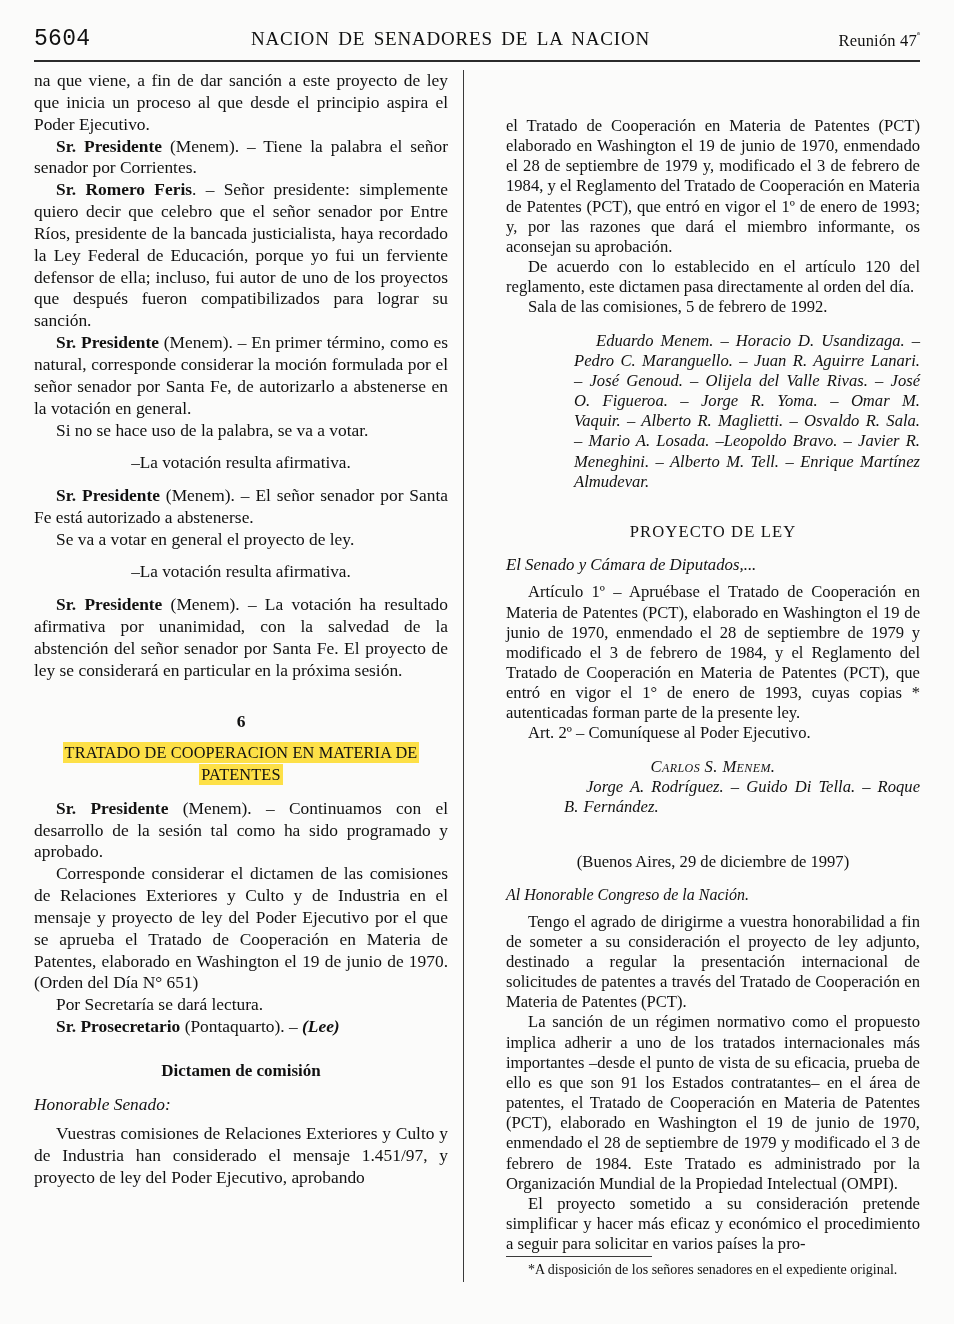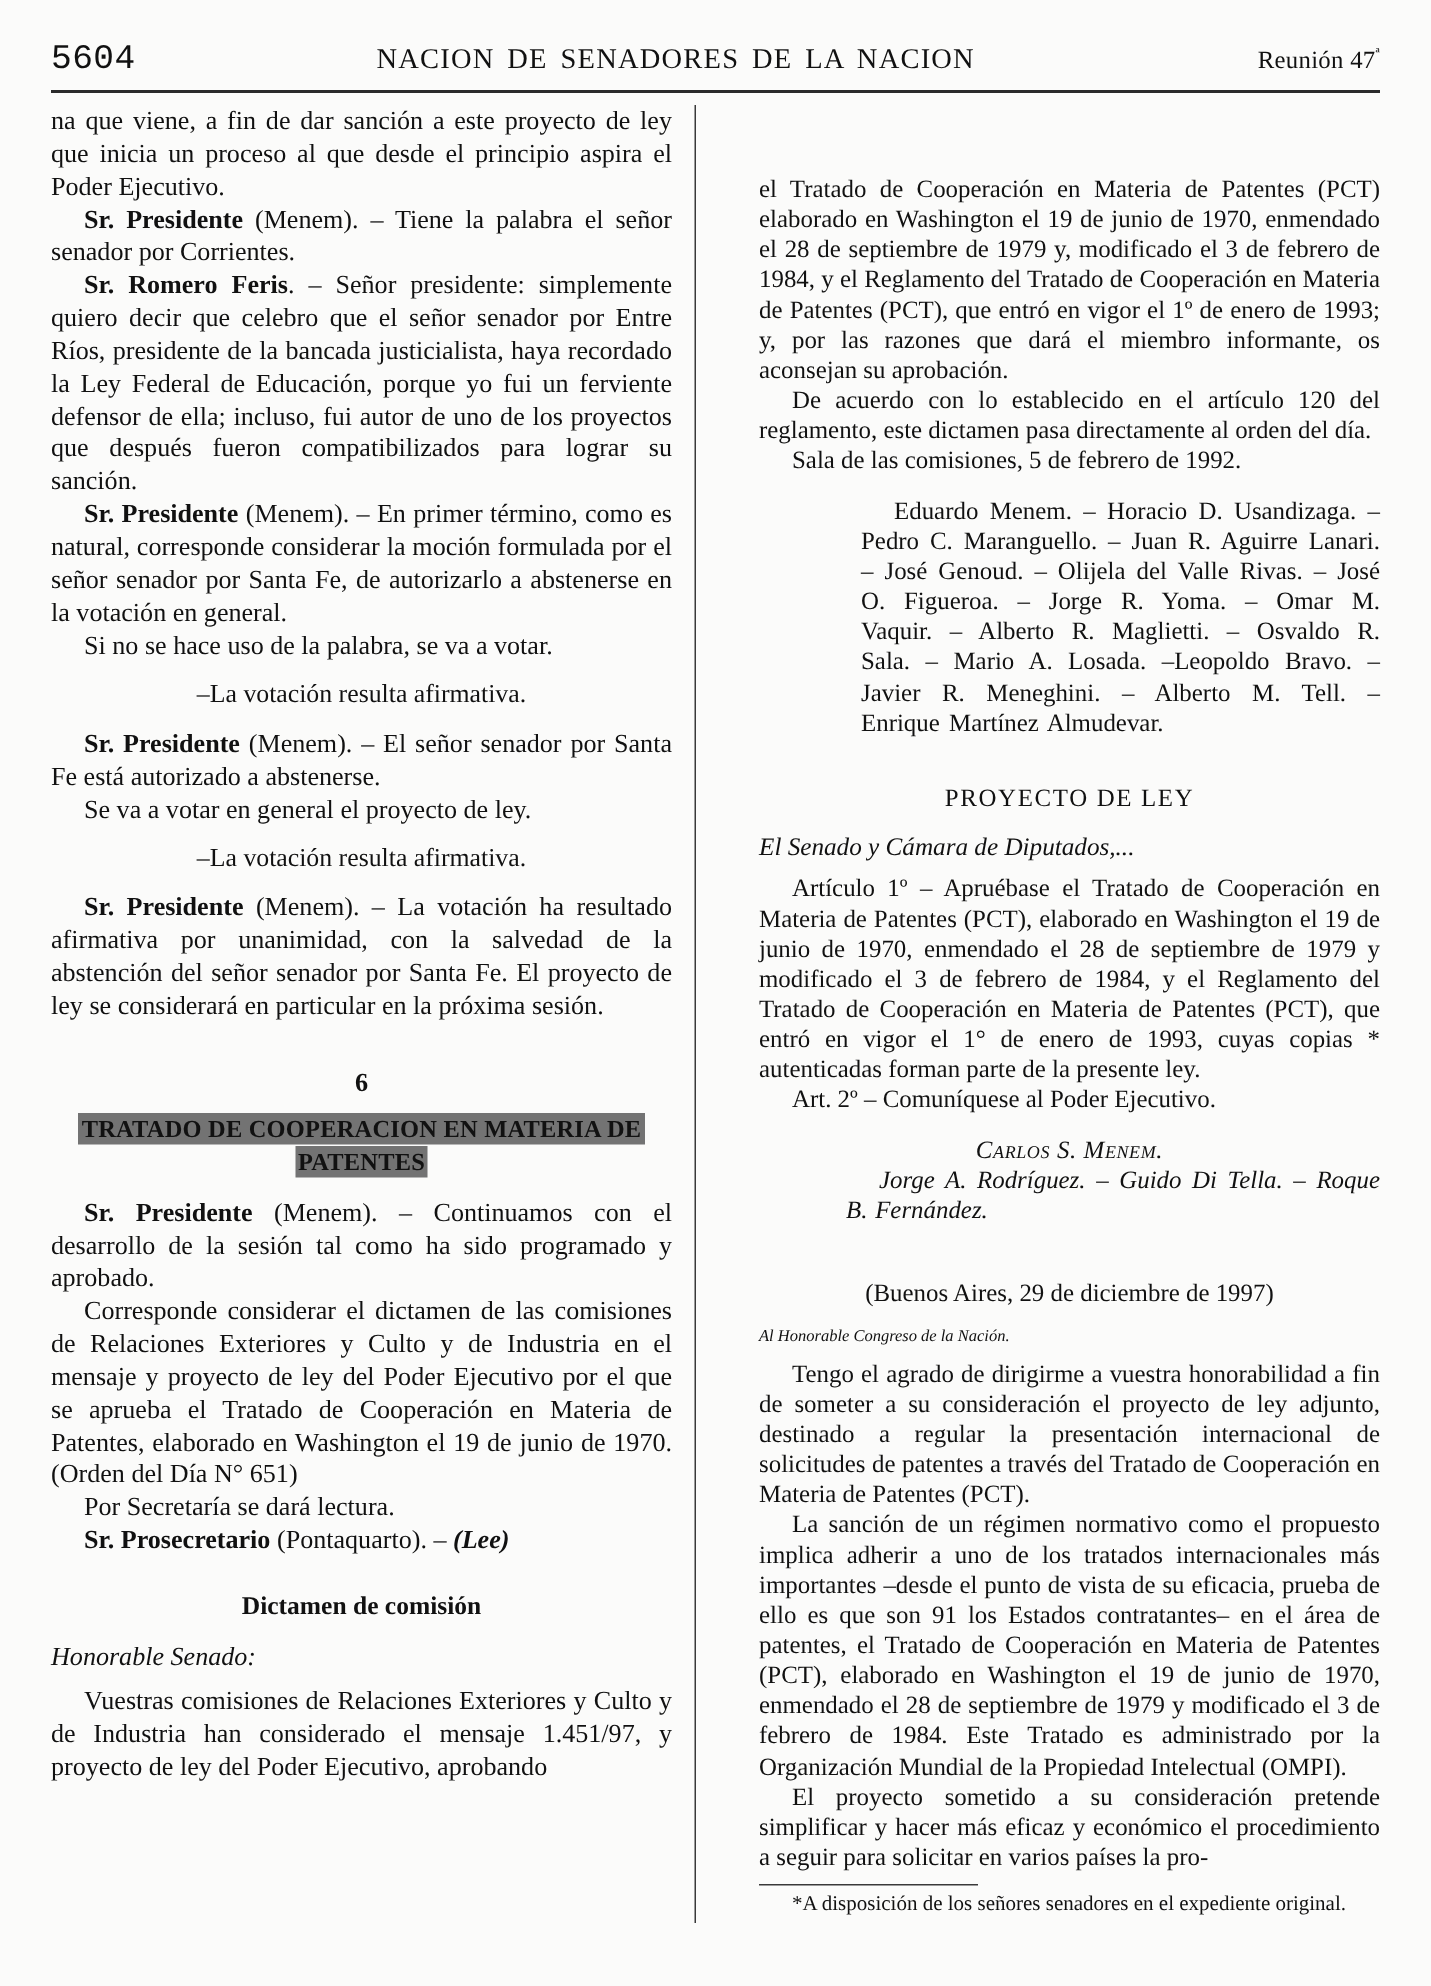--- a/index.html
+++ b/index.html
@@ -122,25 +122,25 @@
     font-weight: bold;
     font-size: 17.5px;
     margin-bottom: 9px;
   }
   .sec-title-wrap {
     text-align: center;
     text-indent: 0;
   }
   .sec-title {
     display: inline;
-    font-weight: bold;
+    font-weight: normal;
     font-size: 16.3px;
     letter-spacing: 0.15px;
     line-height: 1.3;
-    background: #737373;
+    background: #fde047;
     box-decoration-break: clone;
     -webkit-box-decoration-break: clone;
     padding: 1px 2px;
   }
 
   .subhead {
     text-align: center;
     text-indent: 0;
     font-weight: bold;
     font-size: 17px;
@@ -157,20 +157,21 @@
     font-size: 14.2px;
     letter-spacing: 1.1px;
   }
   .ital {
     font-style: italic;
     text-indent: 0;
   }
 
   
   .signatures {
+    font-style: italic;
     font-size: 16.4px;
     line-height: 1.26;
     text-align: justify;
     margin-left: 68px;
     text-indent: 22px;
     word-spacing: 2px;
   }
   .sign-small {
     font-style: italic;
     font-size: 16.4px;
@@ -317,21 +318,21 @@
 
       <div class="gap-l"></div>
 
 
       <div class="gap-m"></div>
 
       <p class="date-line">(Buenos Aires, 29 de diciembre de 1997)</p>
 
       <div class="gap-m"></div>
 
-      <p class="ital" style="font-size:11px">Al Honorable Congreso de la Nación.</p>
+      <p class="ital" style="font-size:16px">Al Honorable Congreso de la Nación.</p>
 
       <div class="gap-s"></div>
 
       <p class="ind">Tengo el agrado de dirigirme a vuestra honorabilidad a fin de someter a su consideración el proyecto de ley adjunto, destinado a regular la presentación internacional de solicitudes de patentes a través del Tratado de Cooperación en Materia de Patentes (PCT).</p>
 
       <p class="ind">La sanción de un régimen normativo como el propuesto implica adherir a uno de los tratados internacionales más importantes –desde el punto de vista de su eficacia, prueba de ello es que son 91 los Estados contratantes– en el área de patentes, el Tratado de Cooperación en Materia de Patentes (PCT), elaborado en Washington el 19 de junio de 1970, enmendado el 28 de septiembre de 1979 y modificado el 3 de febrero de 1984. Este Tratado es administrado por la Organización Mundial de la Propiedad Intelectual (OMPI).</p>
 
       <p class="ind">El proyecto sometido a su consideración pretende simplificar y hacer más eficaz y económico el procedimiento a seguir para solicitar en varios países la pro-</p>
 
     </div>

